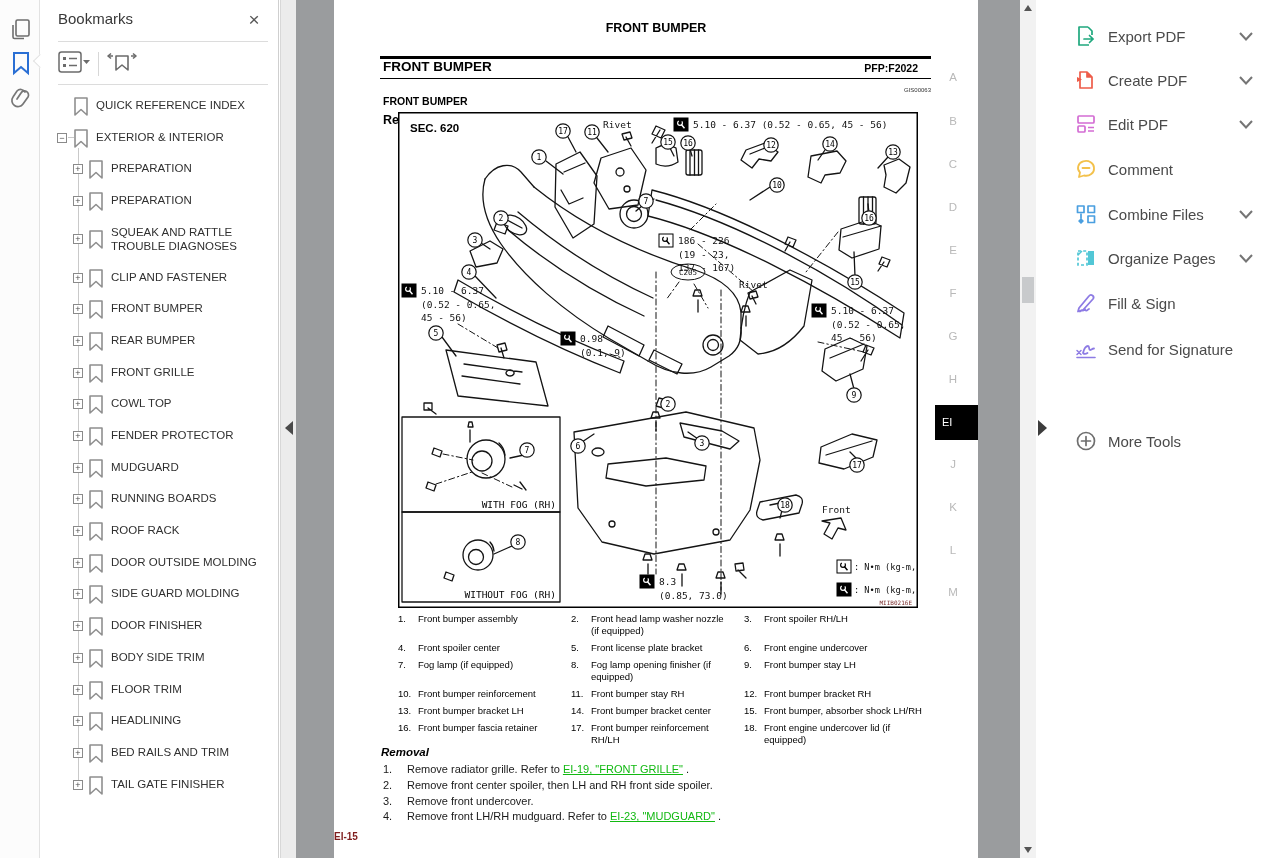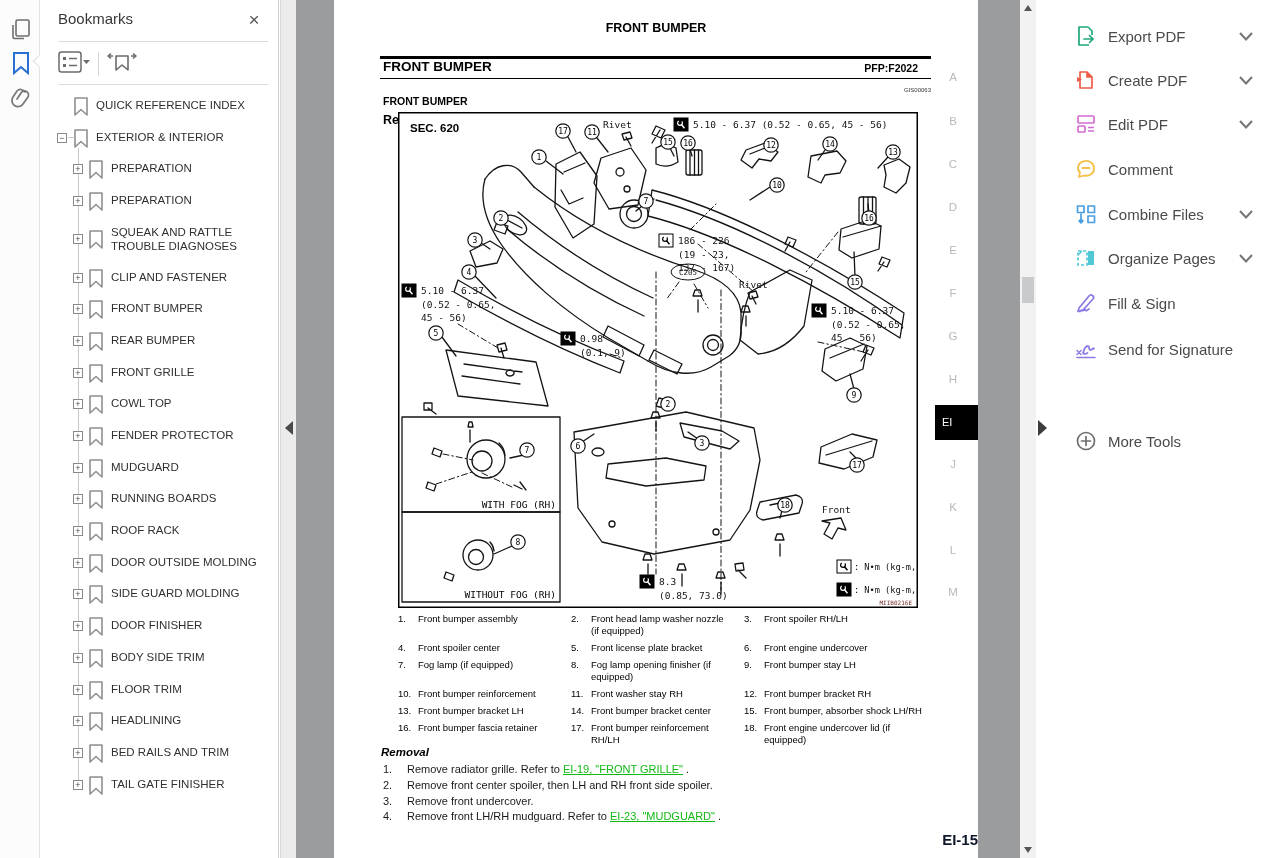--- a/index.html
+++ b/index.html
@@ -51,21 +51,21 @@
   #pg-sub { position:absolute; left:49px; top:95px; font-size:10.5px; font-weight:bold; color:#000; }
   #diagram { position:absolute; left:64px; top:112px; width:520px; height:496px; }
   #parts-grid { position:absolute; left:64px; top:613px; width:534px; display:grid; grid-template-columns:173px 173px 188px; column-gap:0; row-gap:5px; }
   .part-cell { display:flex; font-size:9.5px; line-height:12px; color:#000; padding-right:10px; }
   .part-num { width:20px; flex:0 0 20px; }
   #removal-head { position:absolute; left:47px; top:746px; font-size:11.5px; font-weight:bold; color:#000;font-style:italic; }
   #removal-steps { position:absolute; left:49px; top:762px; font-size:11px; color:#1a1a1a; }
   .rm-step { display:flex; line-height:15.8px; }
   .rm-num { width:24px; flex:0 0 24px; }
   .rm-link { color:#12b912; text-decoration:underline; cursor:pointer; }
-  #pg-num { position:absolute; left:0; top:831px; width:100%; text-align:right; font-size:15px; font-weight:bold; color:#0f172a; }
+  #pg-num { position:absolute; left:0; top:831px; width:100%; text-align:left; font-size:10px; font-weight:bold; color:#7f1d1d; }
   
   .side-tab { position:absolute; left:604px; width:30px; text-align:center; font-size:11.5px; color:#b9b9b9; }
   #side-tab-active { position:absolute; left:601px; width:43px; height:35px; background:#000; color:#fff; font-size:11px; line-height:35px; padding-left:7px; }
 
   
   #scrollbar { position:absolute; left:1020px; top:0; width:16px; height:858px; background:#f2f2f2; }
   #sb-thumb { position:absolute; left:2px; top:277px; width:12px; height:26px; background:#c8cacc; cursor:pointer; }
   .sb-arrow { position:absolute; left:4px; width:0; height:0; cursor:pointer; }
 
   
@@ -640,21 +640,21 @@
         <div class="part-cell">
           <span class="part-num">9.</span>
           <span>Front bumper stay LH</span>
         </div>
         <div class="part-cell">
           <span class="part-num">10.</span>
           <span>Front bumper reinforcement</span>
         </div>
         <div class="part-cell">
           <span class="part-num">11.</span>
-          <span>Front washer stay RH</span>
+          <span>Front bumper stay RH</span>
         </div>
         <div class="part-cell">
           <span class="part-num">12.</span>
           <span>Front bumper bracket RH</span>
         </div>
         <div class="part-cell">
           <span class="part-num">13.</span>
           <span>Front bumper bracket LH</span>
         </div>
         <div class="part-cell">

